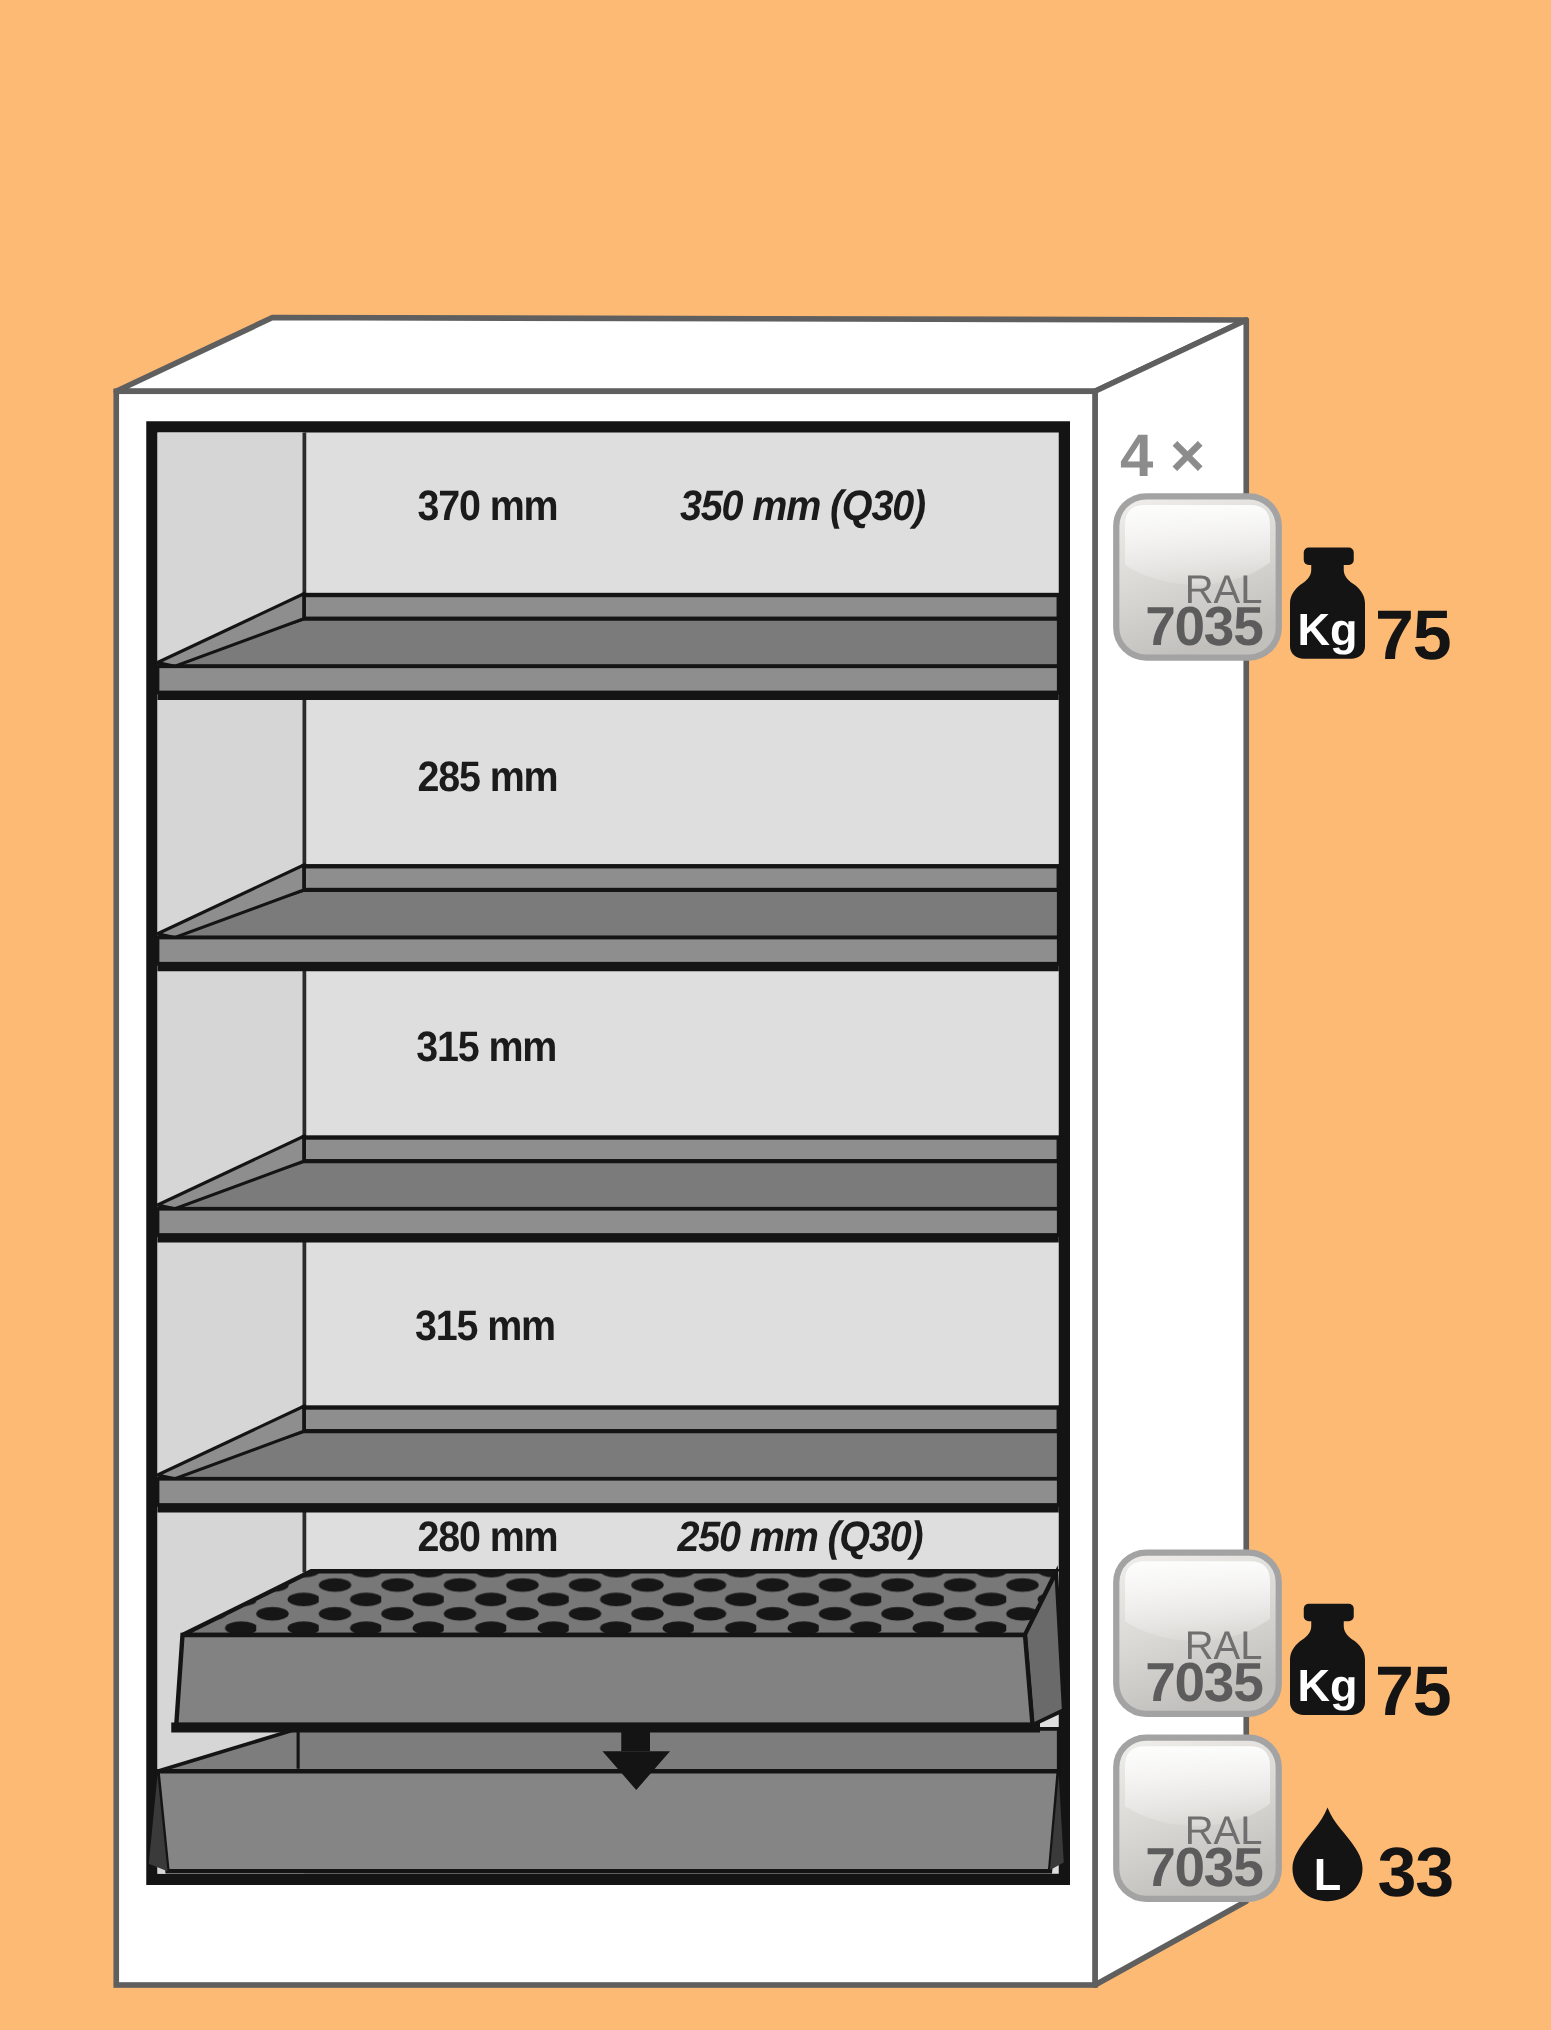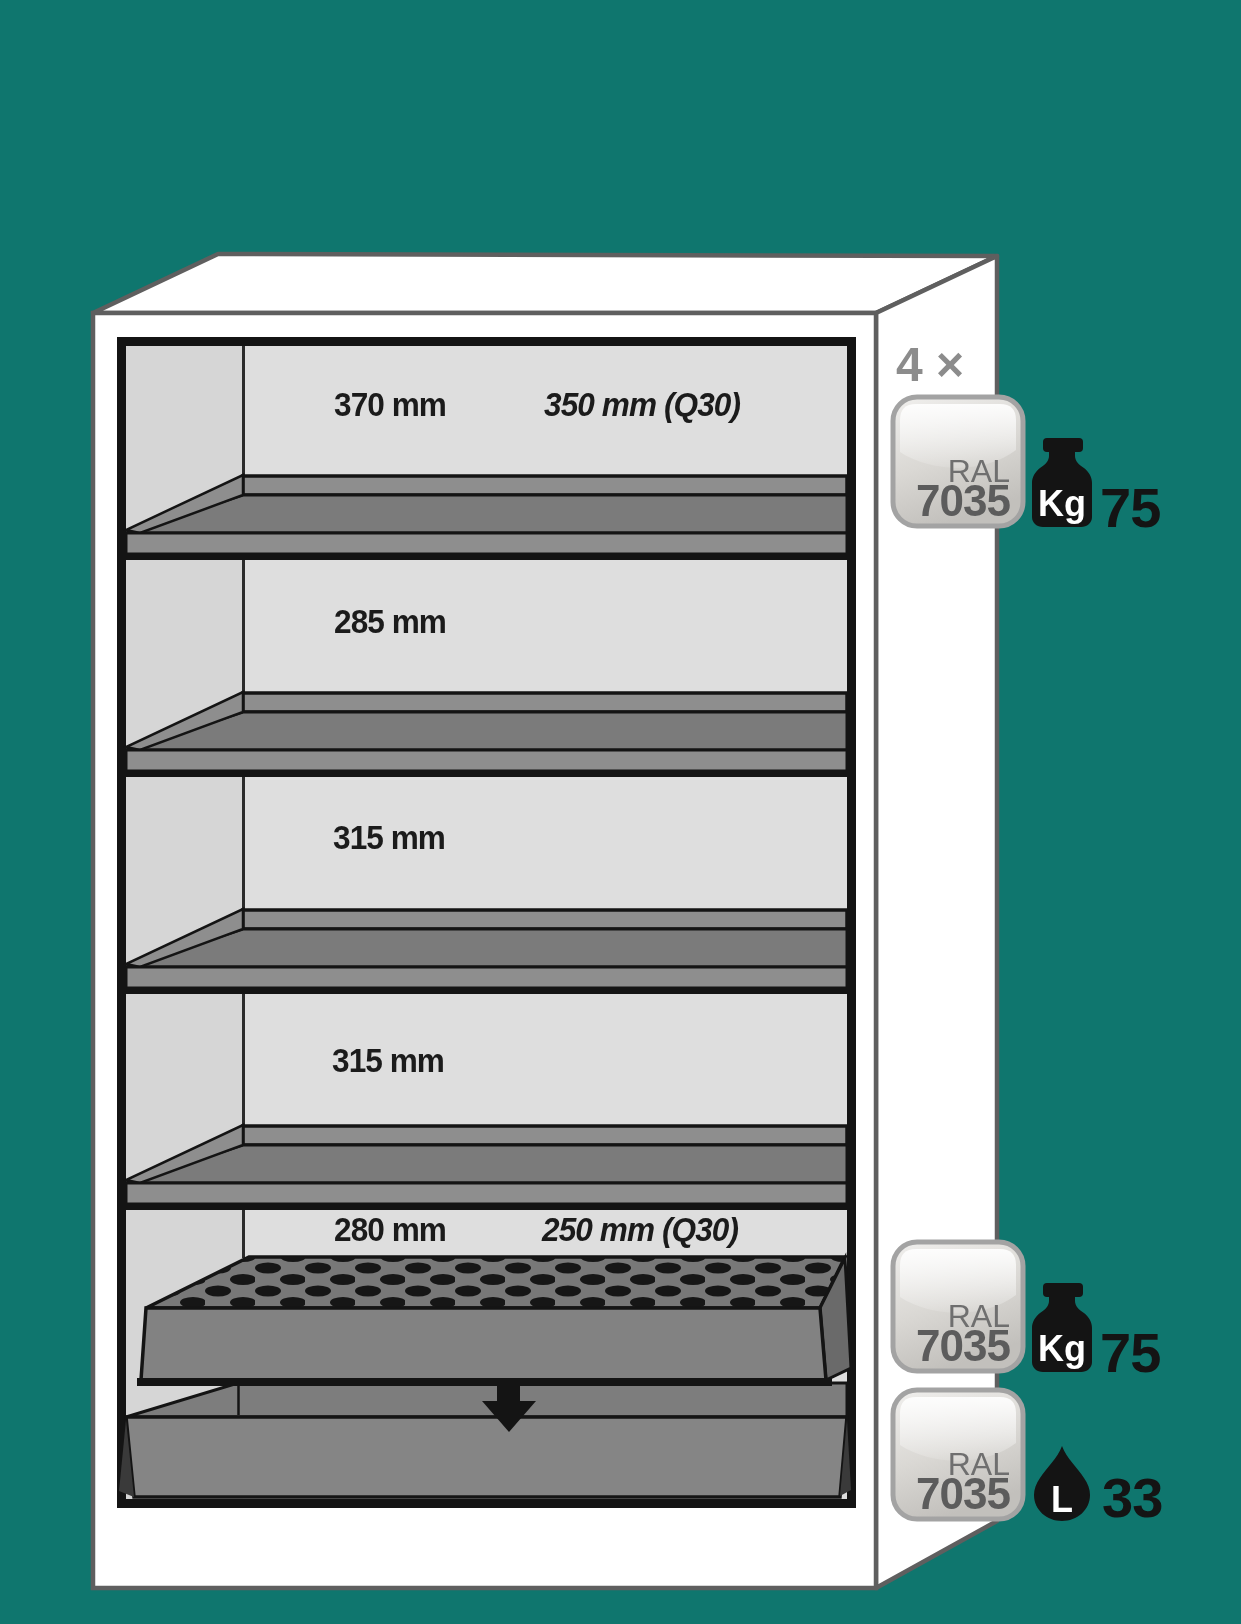--- a/index.html
+++ b/index.html
@@ -1,16 +1,16 @@
 <!DOCTYPE html>
 <html><head>
 <meta charset="utf-8">
 <style>
   html,body{margin:0;padding:0;background:#ffffff;}
-  .stage{width:1241px;height:1624px;position:relative;margin:0 auto;background:#0f766e;}
+  .stage{width:1241px;height:1624px;position:relative;margin:0 auto;background:#fdba74;}
   svg{display:block;font-family:"Liberation Sans",sans-serif;}
   .dim{font-size:34px;font-weight:bold;fill:#1b1b1b;letter-spacing:-1px;}
   .dimq{font-size:34px;font-weight:bold;font-style:italic;fill:#1b1b1b;letter-spacing:-1px;}
   .mult{font-size:48px;font-weight:bold;fill:#8c8c8c;}
   .badge-ral{font-size:32px;fill:#6f6f6f;}
   .badge-num{font-size:44px;font-weight:bold;fill:#5c5c5c;letter-spacing:-1px;}
   .unit{font-size:36px;font-weight:bold;fill:#ffffff;}
   .val{font-size:56px;font-weight:bold;fill:#141414;letter-spacing:-1px;}
 </style>
 </head>

